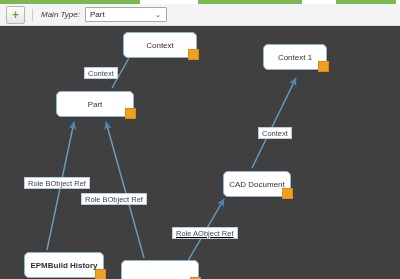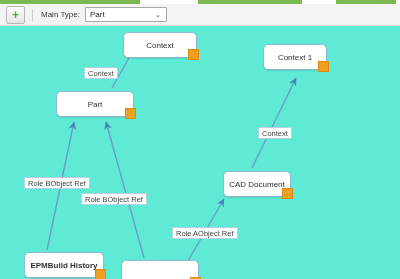--- a/index.html
+++ b/index.html
@@ -61,20 +61,21 @@
   #tool-sep {
     width: 1px; height: 12px;
     background: #cccccc;
     margin-left: 7px;
   }
   #main-type-label {
     margin-left: 8px;
     font-size: 8px;
     color: #3a3a3a;
     white-space: nowrap;
+    font-style: italic;
   }
   #main-type-select {
     margin-left: 5px;
     width: 80px; height: 13px;
     background: #ffffff;
     border: 1px solid #a8a8a8;
     border-radius: 1px;
     display: flex;
     align-items: center;
     position: relative;
@@ -91,21 +92,21 @@
     font-size: 7px;
     color: #404040;
     line-height: 7px;
   }
 
   
   #canvas {
     position: absolute;
     left: 0; top: 26px;
     width: 400px; height: 253px;
-    background: #5eead4;
+    background: #404040;
     overflow: hidden;
   }
   #edges {
     position: absolute;
     left: 0; top: 0;
     width: 400px; height: 253px;
   }
 
   
   .node {
@@ -236,18 +237,18 @@
     </div>
 
     <div class="edge-label" style="left:24px; top:151px;">
       <span>Role BObject Ref</span>
     </div>
 
     <div class="edge-label" style="left:81px; top:167px;">
       <span>Role BObject Ref</span>
     </div>
 
-    <div class="edge-label" style="left:172px; top:201px;">
+    <div class="edge-label" style="left:172px; top:201px;text-decoration:underline;">
       <span>Role AObject Ref</span>
     </div>
 
   </div>
 </div>
 
 </body></html>

